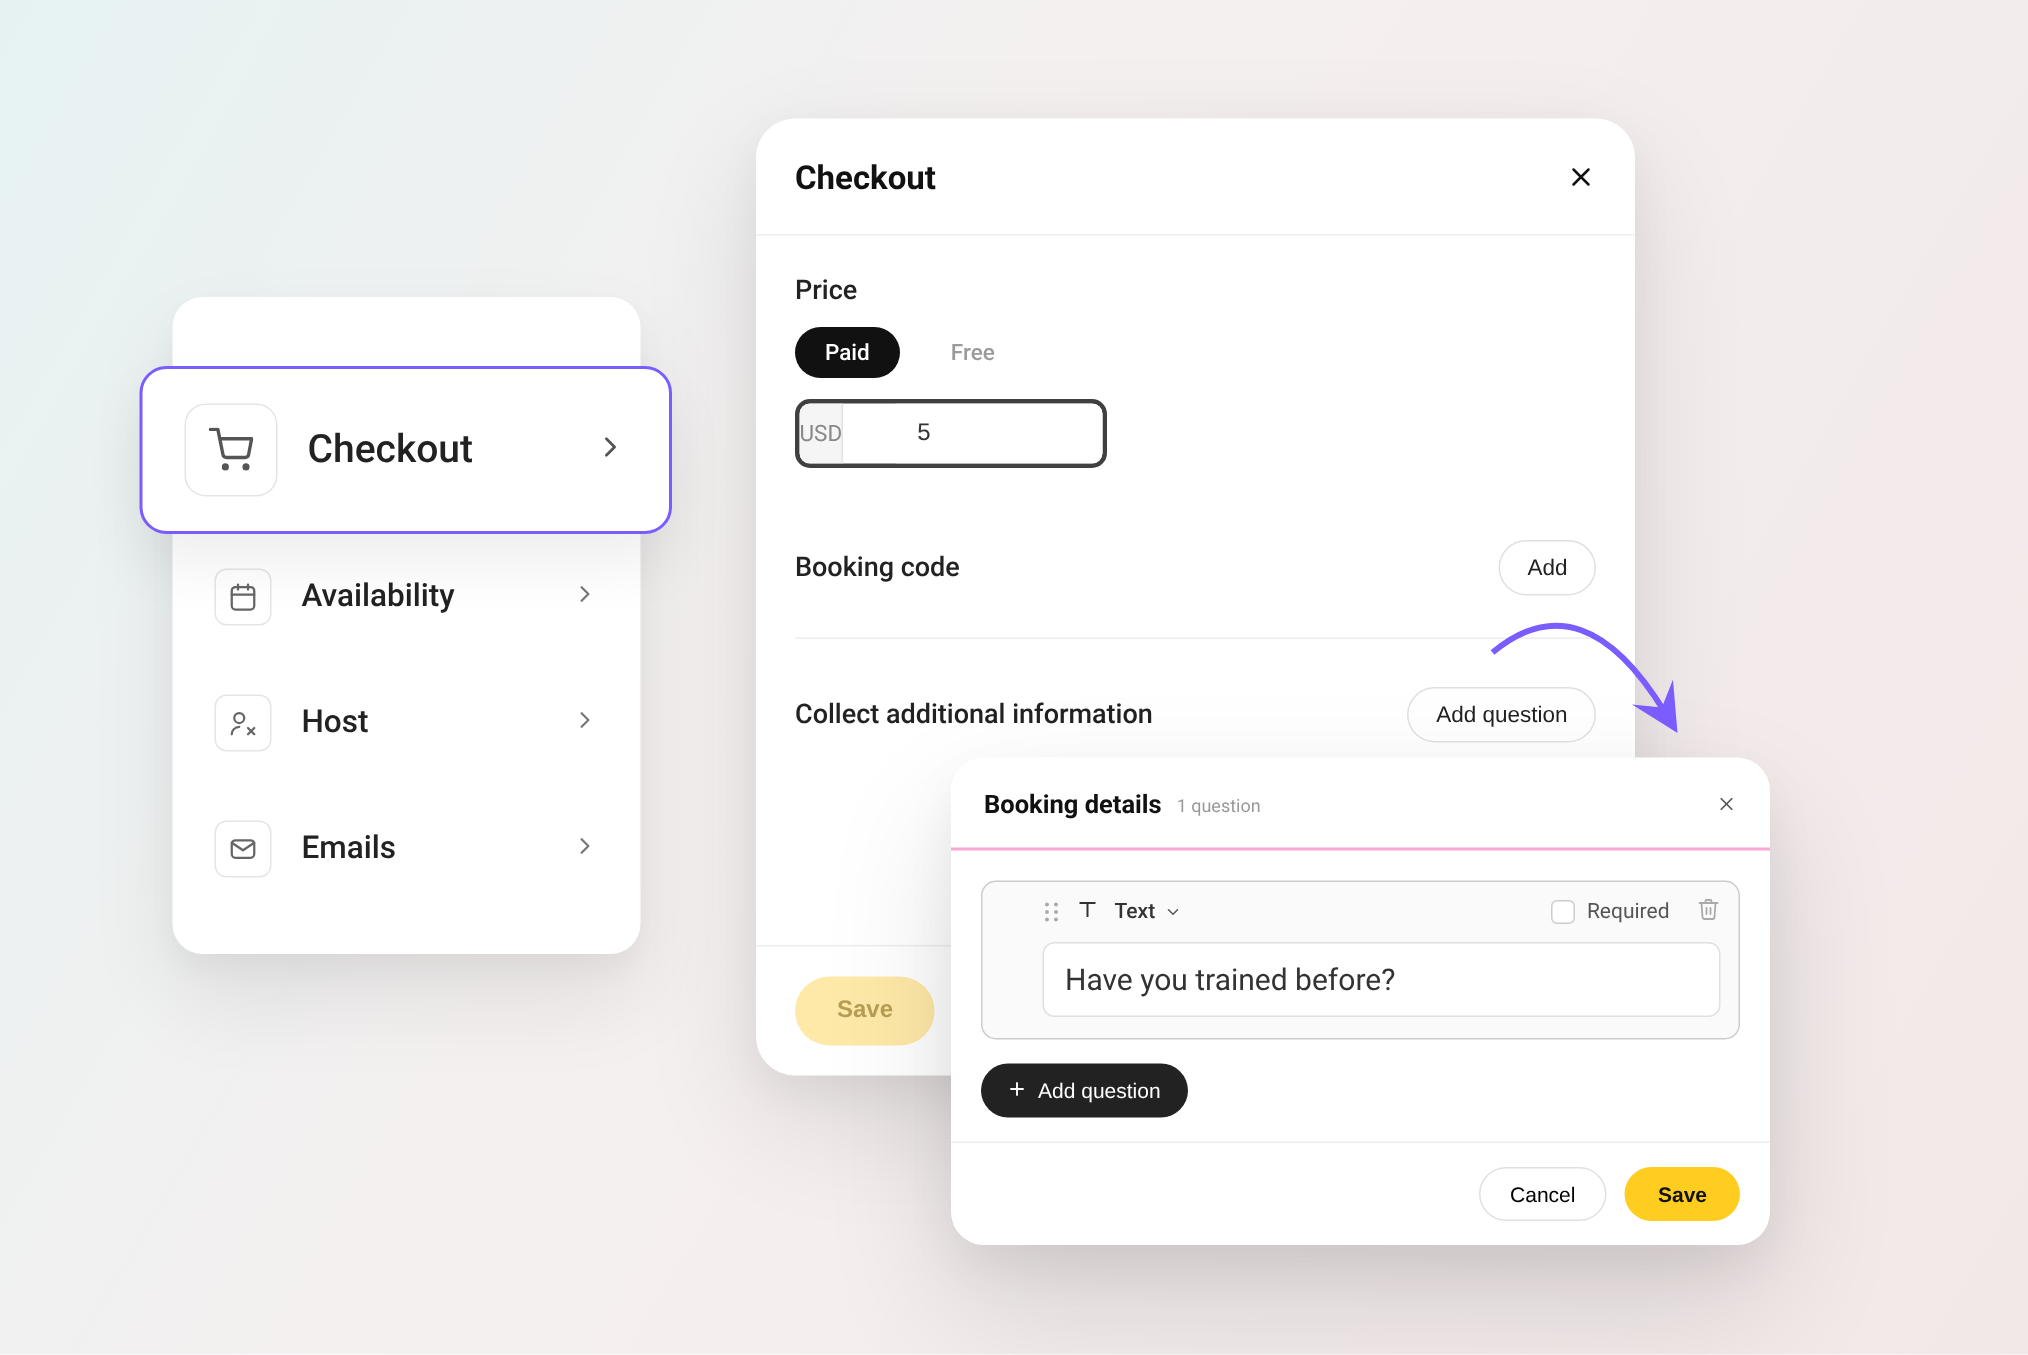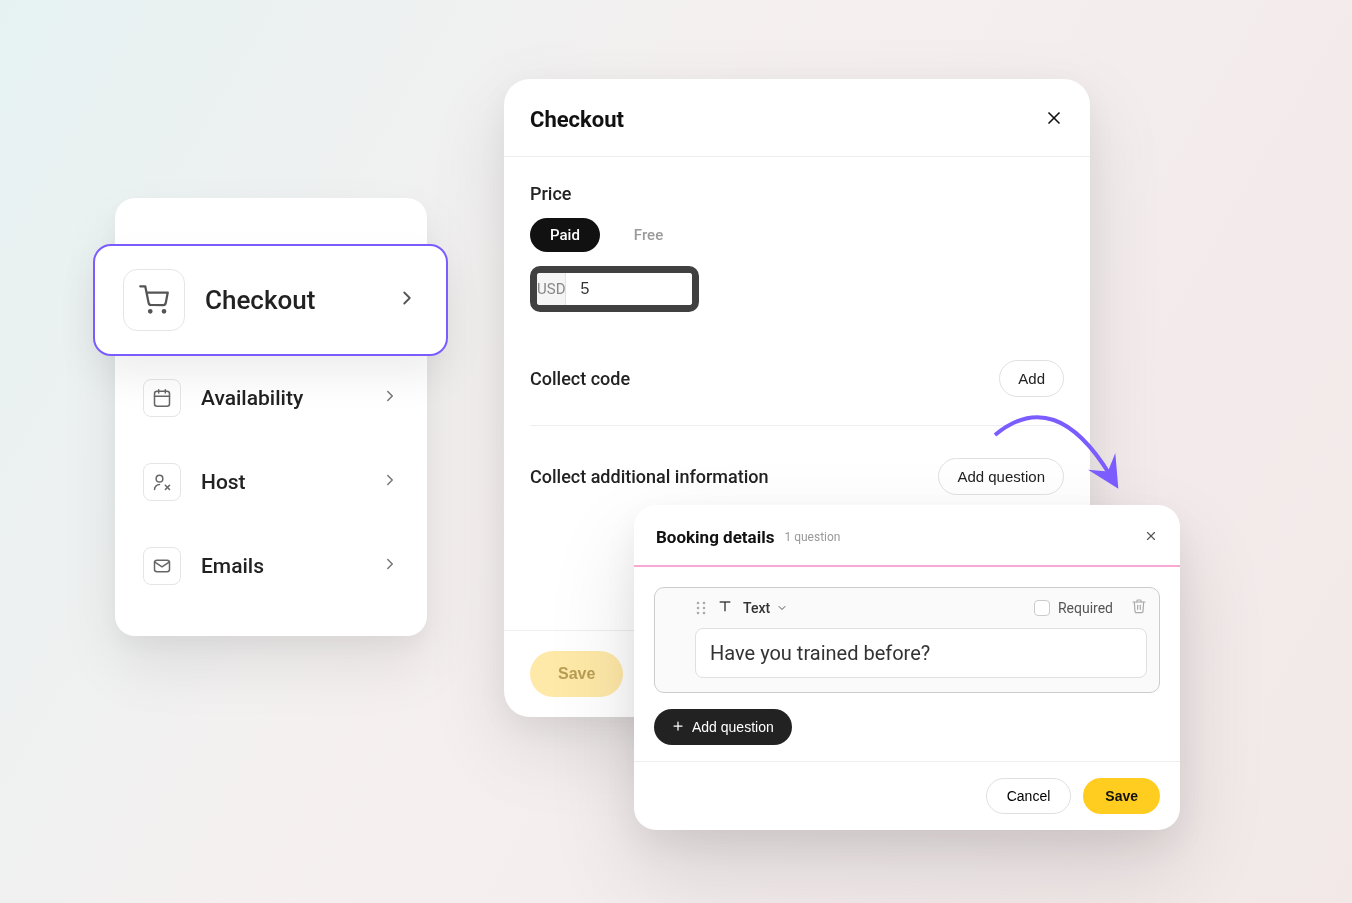--- a/index.html
+++ b/index.html
@@ -133,25 +133,26 @@
   }
   .pill.active {
     background: #111;
     color: #fff;
   }
   .pill.inactive {
     color: #9a9a9a;
   }
   .price-input-wrap {
     display: flex;
-    border: 7px solid #404040;
+    border: 3px solid #404040;
     border-radius: 10px;
-    width: 169px;
+    width: 208px;
     height: 46px;
     overflow: hidden;
+    gap: 35px;
   }
   .currency-box {
     background: #f5f5f5;
     border-right: 1px solid #e2e2e2;
     display: flex;
     align-items: center;
     justify-content: center;
     width: 56px;
     font-size: 15px;
     color: #888;
@@ -420,21 +421,21 @@
     <div class="pill-row">
       <div class="pill active">Paid</div>
       <div class="pill inactive">Free</div>
     </div>
     <div class="price-input-wrap">
       <div class="currency-box">USD</div>
       <input class="price-input" type="text" value="5" style="">
     </div>
 
     <div class="row-split">
-      <div class="section-label">Collect code</div>
+      <div class="section-label">Booking code</div>
       <button class="outline-pill-btn">Add</button>
     </div>
     <div class="divider"></div>
 
     <div class="row-split" style="margin-top:32px;">
       <div class="section-label">Collect additional information</div>
       <button class="outline-pill-btn">Add question</button>
     </div>
   </div>
 

